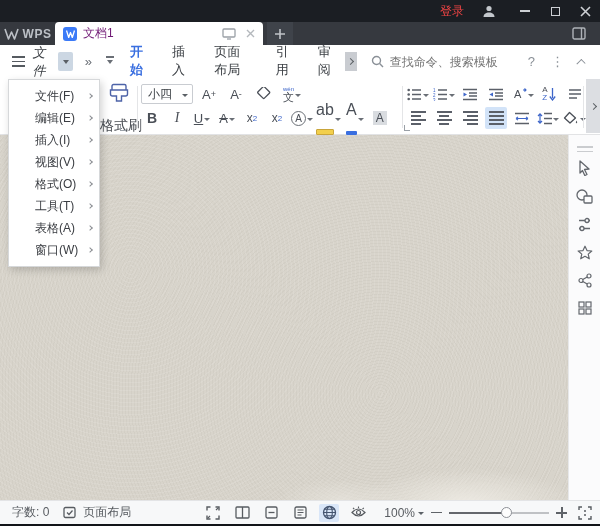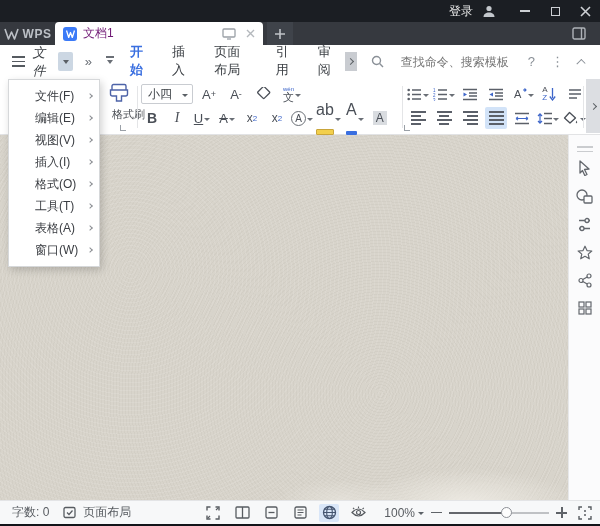--- a/index.html
+++ b/index.html
@@ -2,21 +2,21 @@
 <html><head>
 <meta charset="utf-8">
 <style>
   * { margin:0; padding:0; box-sizing:border-box; }
   html,body { width:600px; height:526px; overflow:hidden; }
   body { font-family:"Liberation Sans", sans-serif; position:relative; background:#fff; }
 
   
   .titlebar { position:absolute; left:0; top:0; width:600px; height:22px; background:#1b1e23;
               display:flex; align-items:center; justify-content:flex-end; gap:0; }
-  .login { color:#e5e5e5; font-size:12px; display:flex; align-items:center; gap:9px; margin-right:14px; cursor:pointer; }
+  .login { color:#ef4444; font-size:12px; display:flex; align-items:center; gap:18px; margin-right:14px; cursor:pointer; }
   .winbtn { width:30px; height:22px; display:flex; align-items:center; justify-content:center; }
   .min-glyph { width:10px; height:0; border-bottom:2px solid #cdd0d4; }
   .max-glyph { width:9px; height:9px; border:1.5px solid #cdd0d4; }
 
   
   .tabbar { position:absolute; left:0; top:22px; width:600px; height:23px; background:#36393f;
             display:flex; align-items:stretch; }
   .brand { width:55px; display:flex; align-items:center; justify-content:center; gap:4px;
            color:#bcc0c6; font-size:12px; font-weight:bold; letter-spacing:.5px; }
   .doc-tab { width:208px; background:#ffffff; border-radius:4px 4px 0 0; display:flex; align-items:center;
@@ -41,30 +41,30 @@
   .pin-ribbon .bar { width:8px; height:1.5px; background:#6a6f76; margin-bottom:2px; }
   .rtabs { display:flex; align-items:center; margin-left:10px; }
   .rtab { font-size:13px; color:#3c4045; padding:8px 0 9px; margin:0 23px 0 0; cursor:pointer; position:relative; }
   .rtab.active { color:#3a6fe0; font-weight:bold; }
   .rtab.active::after { content:""; position:absolute; left:-4px; right:-4px; bottom:3px; height:2px; background:#3a6fe0; }
   .tab-overflow { width:14px; height:19px; background:#c9ccd1; display:flex; align-items:center; justify-content:center;
                   margin-left:2px; cursor:pointer; }
   .chev-r { width:5px; height:5px; border-right:1.5px solid #5c6166; border-top:1.5px solid #5c6166; transform:rotate(45deg); }
   .searchbox { display:flex; align-items:center; gap:6px; margin-left:14px; flex:1; }
   .searchbox input { border:none; outline:none; font-size:12px; color:#a21caf; width:130px; background:transparent;
-                     font-family:"Liberation Sans", sans-serif;text-align:center; }
+                     font-family:"Liberation Sans", sans-serif; }
   .mini-glyph { color:#8a9097; font-size:13px; margin:0 8px; cursor:pointer; }
   .collapse-caret { width:7px; height:7px; border-left:1.5px solid #8a9097; border-top:1.5px solid #8a9097;
                     transform:rotate(45deg); margin:3px 10px 0 6px; cursor:pointer; }
 
   
   .ribbon { position:absolute; left:0; top:78px; width:600px; height:57px; background:#fff;
             border-bottom:1px solid #e2e3e5; display:flex; }
   .painter-col { position:absolute; left:100px; top:4px; width:38px; text-align:center; cursor:pointer; }
-  .painter-col .lbl { font-size:11px; color:#4a4e54; margin-top:3px; white-space:nowrap;padding-left:12px; }
+  .painter-col .lbl { font-size:14px; color:#4a4e54; margin-top:13px; white-space:nowrap; }
   .vdiv { position:absolute; top:8px; width:1px; height:42px; background:#e4e5e7; }
   .grp { position:absolute; top:4px; }
   .grp .row { display:flex; align-items:center; height:24px; }
   .combo { height:20px; border:1px solid #c9ccd1; border-radius:2px; display:flex; align-items:center;
            padding:0 4px 0 6px; font-size:12px; color:#3f4348; cursor:pointer; }
   .combo .caret-down { margin-left:auto; margin-top:6px; border-width:3px; border-top-width:3.5px; }
   .rbtn { min-width:22px; height:22px; display:flex; align-items:center; justify-content:center;
           color:#4a4f57; font-size:13px; cursor:pointer; border-radius:2px; position:relative; }
   .rbtn.active { background:#d2e3f8; }
   .rbtn .cd { width:0; height:0; border:3px solid transparent; border-top:3.5px solid #6a6f76; margin:6px 0 0 1px; }
@@ -450,25 +450,25 @@
 <div class="filemenu">
   <div class="fm-item">
       <span>文件(F)</span>
       <span class="sub"></span>
     </div>
   <div class="fm-item">
       <span>编辑(E)</span>
       <span class="sub"></span>
     </div>
   <div class="fm-item">
+      <span>插入(I)</span>
+      <span class="sub"></span>
+    </div>
+  <div class="fm-item">
       <span>视图(V)</span>
-      <span class="sub"></span>
-    </div>
-  <div class="fm-item">
-      <span>插入(I)</span>
       <span class="sub"></span>
     </div>
   <div class="fm-item">
       <span>格式(O)</span>
       <span class="sub"></span>
     </div>
   <div class="fm-item">
       <span>工具(T)</span>
       <span class="sub"></span>
     </div>

